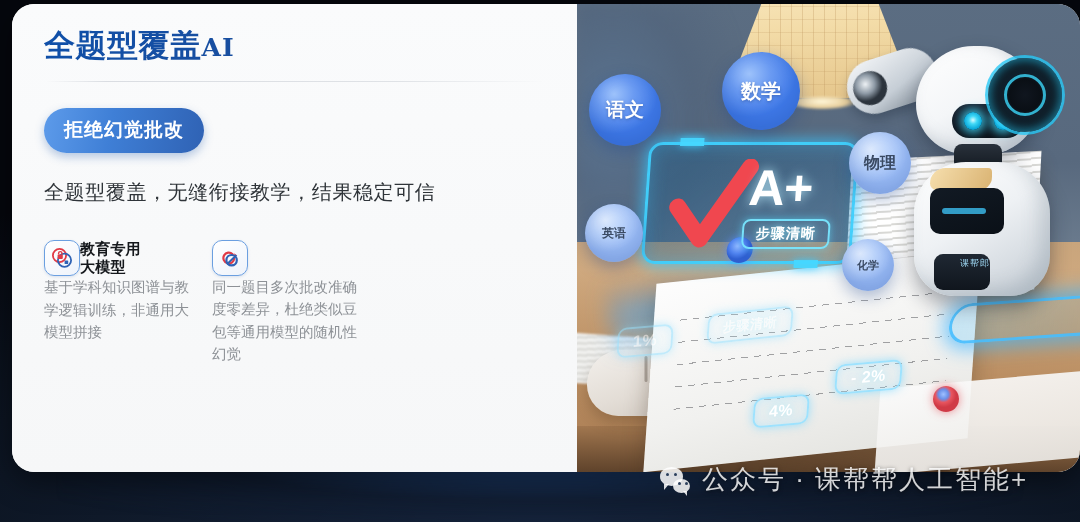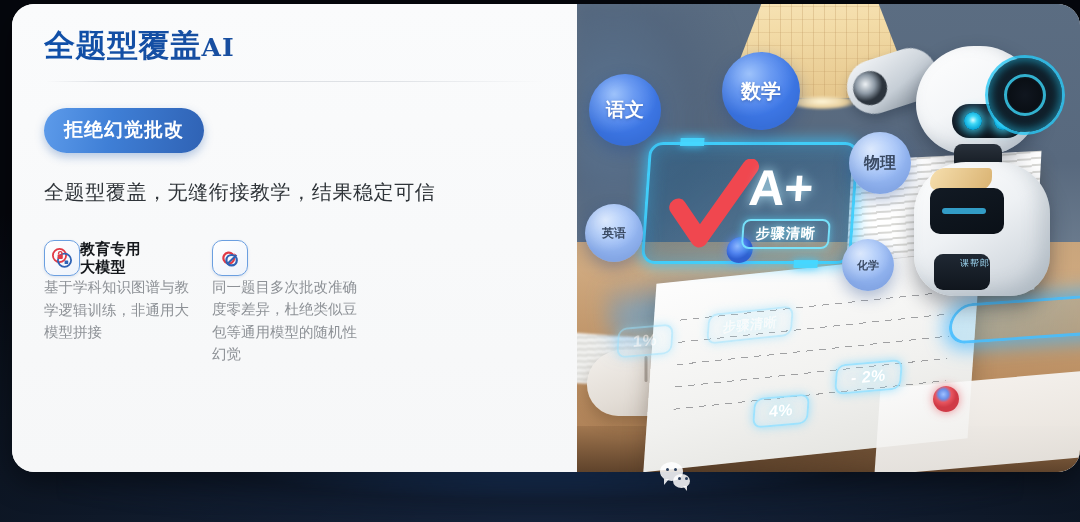--- a/index.html
+++ b/index.html
@@ -569,15 +569,16 @@
 
   <div class="watermark">
     <span class="wechat-icon">
       <span class="big"></span>
       <span class="small"></span>
       <span class="we-dot" style="left:6px;  top:6px;"></span>
       <span class="we-dot" style="left:14px; top:6px;"></span>
       <span class="we-dot" style="left:18px; top:15px;"></span>
       <span class="we-dot" style="left:25px; top:15px;"></span>
     </span>
+    <span>公众号 · 课帮帮人工智能+</span>
   </div>
 
 </div>
 
 </body></html>

